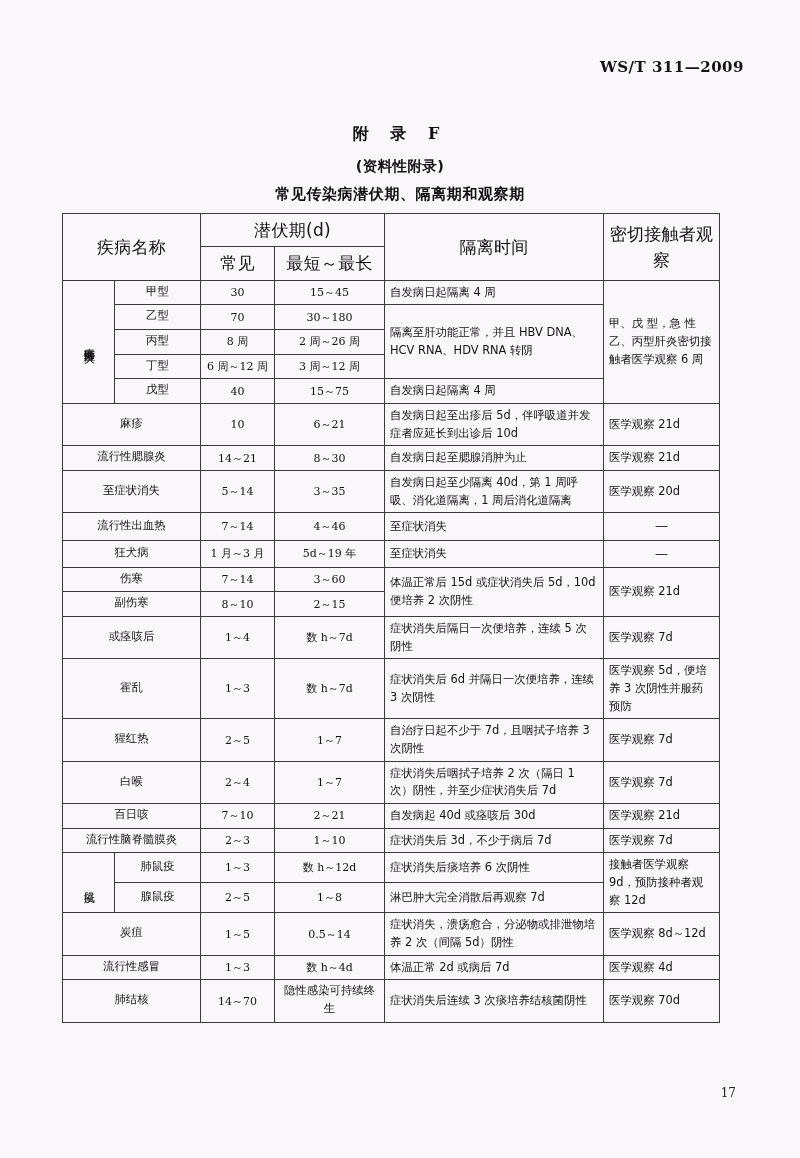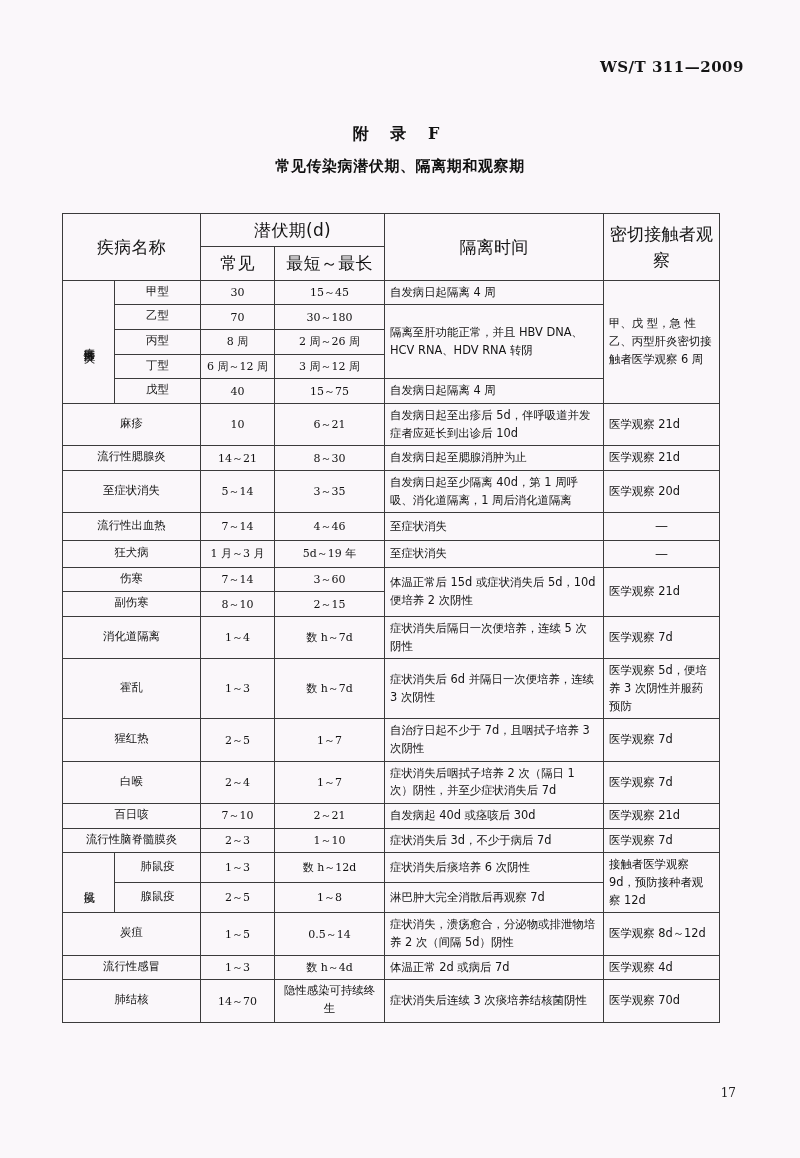--- a/index.html
+++ b/index.html
@@ -139,20 +139,21 @@
 </style>
 </head>
 <body>
 
 <div class="page">
 
   <div class="std-header">WS/T 311—2009</div>
 
   <div class="titles">
     <div class="annex-title">附  录  F</div>
+    <div class="annex-sub">(资料性附录)</div>
     <div class="annex-name">常见传染病潜伏期、隔离期和观察期</div>
   </div>
 
   <div class="tbl-wrap">
     <table class="main">
       <colgroup>
         <col class="c-name1">
           <col class="c-name2">
           <col class="c-common">
         <col class="c-range">
@@ -255,21 +256,21 @@
           <td class="body-txt" rowspan="2">体温正常后 15d 或症状消失后 5d，10d 便培养 2 次阴性</td>
           <td class="body-txt" rowspan="2">医学观察 21d</td>
         </tr>
         <tr>
           <td class="ctr" colspan="2">副伤寒</td>
           <td class="num">8～10</td>
           <td class="num">2～15</td>
         </tr>
 
         <tr>
-          <td class="ctr" colspan="2">消化道隔离</td>
+          <td class="ctr" colspan="2">或痉咳后</td>
           <td class="num">1～4</td>
           <td class="num">数 h～7d</td>
           <td class="body-txt">症状消失后隔日一次便培养，连续 5 次阴性</td>
           <td class="body-txt">医学观察 7d</td>
         </tr>
 
         <tr>
           <td class="ctr" colspan="2">霍乱</td>
           <td class="num">1～3</td>
           <td class="num">数 h～7d</td>

